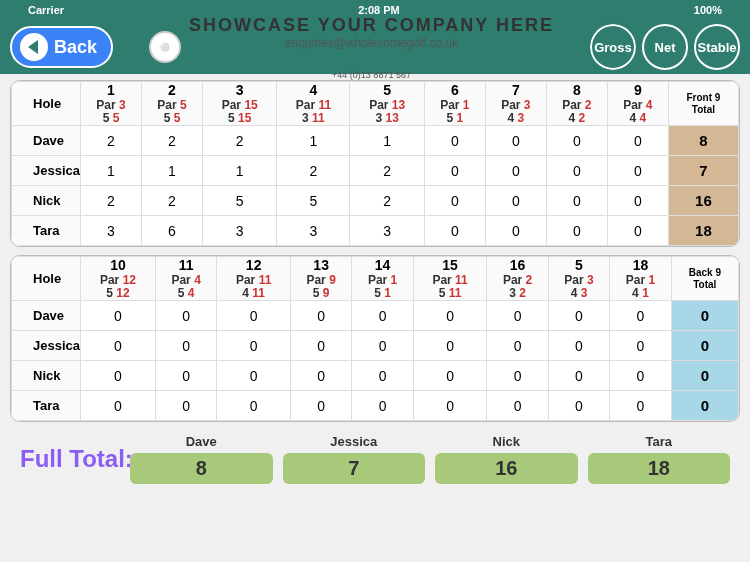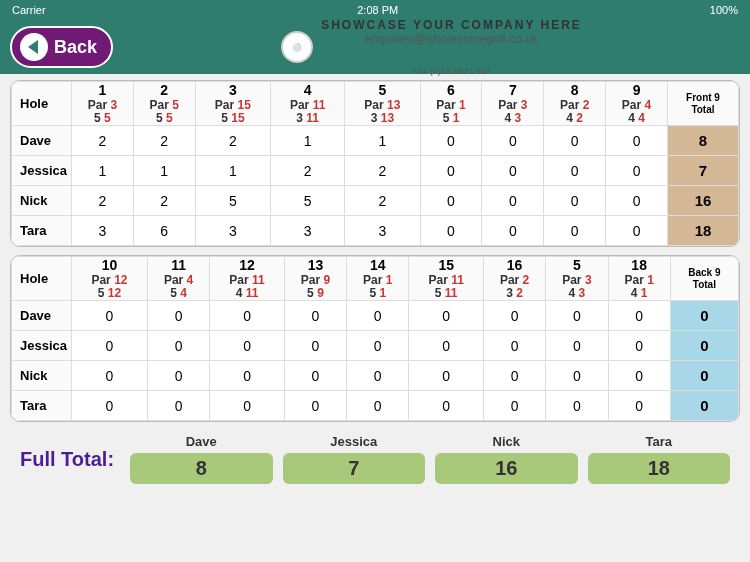--- a/index.html
+++ b/index.html
@@ -18,21 +18,21 @@
       height: 54px;
       display: flex;
       align-items: center;
       padding: 0 10px;
       gap: 10px;
     }
     .back-btn {
       display: flex;
       align-items: center;
       gap: 6px;
-      background: #701a75;
+      background: #3b82f6;
       border: 2.5px solid white;
       border-radius: 22px;
       color: white;
       padding: 5px 14px 5px 8px;
       font-size: 18px;
       font-weight: bold;
       cursor: pointer;
     }
     .back-arrow {
       width: 28px;
@@ -113,21 +113,21 @@
       width: 100%;
       border-collapse: collapse;
     }
     .score-table th, .score-table td {
       text-align: center;
       padding: 0;
       border: 1px solid #ddd;
     }
     .score-table .row-header {
       text-align: left;
-      padding-left: 8px;
+      padding-left: 21px;
       font-weight: bold;
       font-size: 13px;
       width: 60px;
       background: #fafafa;
     }
     .hole-header {
       background: #fafafa;
       font-weight: bold;
     }
     .hole-num {
@@ -174,23 +174,23 @@
     }
 
     
     .full-total-section {
       display: flex;
       align-items: center;
       padding: 4px 10px;
       gap: 10px;
     }
     .full-total-label {
-      font-size: 20px;
-      font-weight: bold;
-      color: #4c1d95;
+      font-size: 24px;
+      font-weight: bold;
+      color: #8b5cf6;
       white-space: nowrap;
       width: 100px;
     }
     .player-total-block {
       flex: 1;
       display: flex;
       flex-direction: column;
       align-items: center;
       gap: 4px;
     }
@@ -206,45 +206,56 @@
       text-align: center;
       font-size: 20px;
       font-weight: bold;
       color: #333;
       padding: 4px 0;
     }
   </style>
 </head>
 <body>
 
-<div style="background:#2e7d6e; height:20px; display:flex; align-items:center; justify-content:space-between; padding:0 12px; font-size:11px; color:white;">
+<div style="background:#2e7d6e; height:20px; display:flex; align-items:center; justify-content:space-between; padding:0 28px; font-size:11px; color:white;font-weight:bold;">
   <span>Carrier</span>
   <span>2:08 PM</span>
   <span>100%</span>
 </div>
 
 <div class="header">
   <button class="back-btn">
     <div class="back-arrow">
       <div class="back-arrow-inner"></div>
     </div>
     <span>Back</span>
   </button>
 
   <div class="company-block">
     <div class="company-logo">
       <div class="golf-ball">⚪</div>
       <div>
-        <div style="font-size:12px;font-weight:bold;letter-spacing:2px;color:#333;">SHOWCASE YOUR COMPANY HERE</div>
+        <div style="font-size:18px;font-weight:bold;letter-spacing:2px;color:#333;">SHOWCASE YOUR COMPANY HERE</div>
         <div style="font-size:12px;color:#555;text-align:center;">enquiries@wholesomegolf.co.uk</div>
         <div style="font-size:9px;color:#555;text-align:center;margin-top:20px;">+44 (0)13 8871 567</div>
       </div>
     </div>
   </div>
 
+  <div class="score-btns">
+    <div class="score-btn gross" style="border:2.5px solid white; outline: 2px solid #2e7d6e;">
+      <span>Gross</span>
+    </div>
+    <div class="score-btn net">
+      <span>Net</span>
+    </div>
+    <div class="score-btn stable">
+      <span>Stable</span>
+    </div>
+  </div>
 </div>
 
 <div class="content">
 
   <div class="card">
     <table class="score-table">
       <thead>
         <tr class="hole-header-row">
           <th class="row-header hole-header">Hole</th>
           <th class="hole-header">

